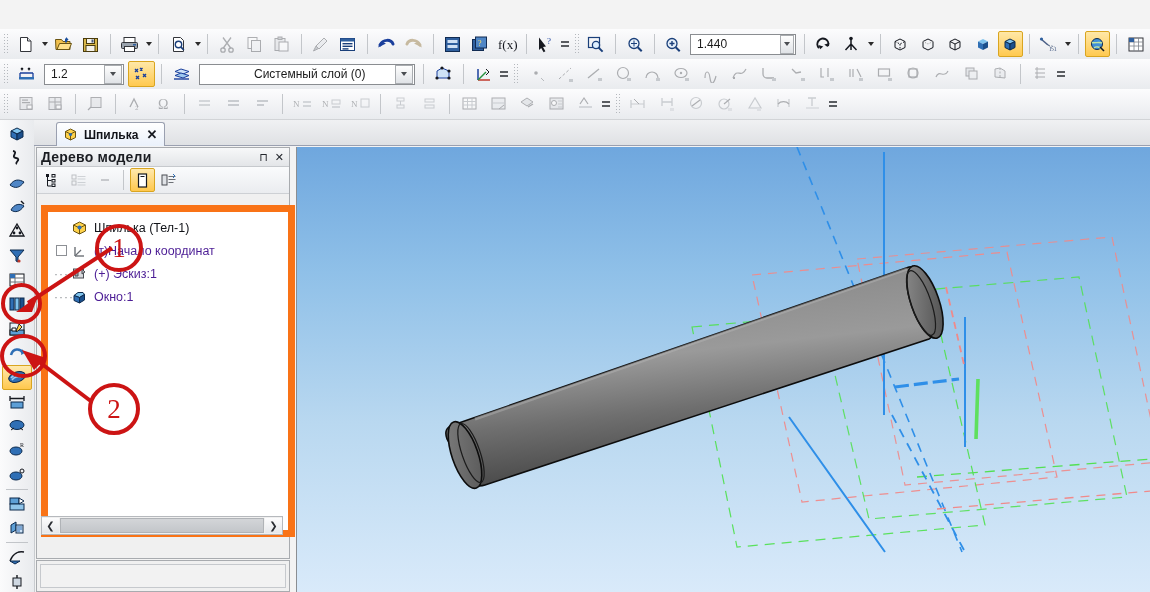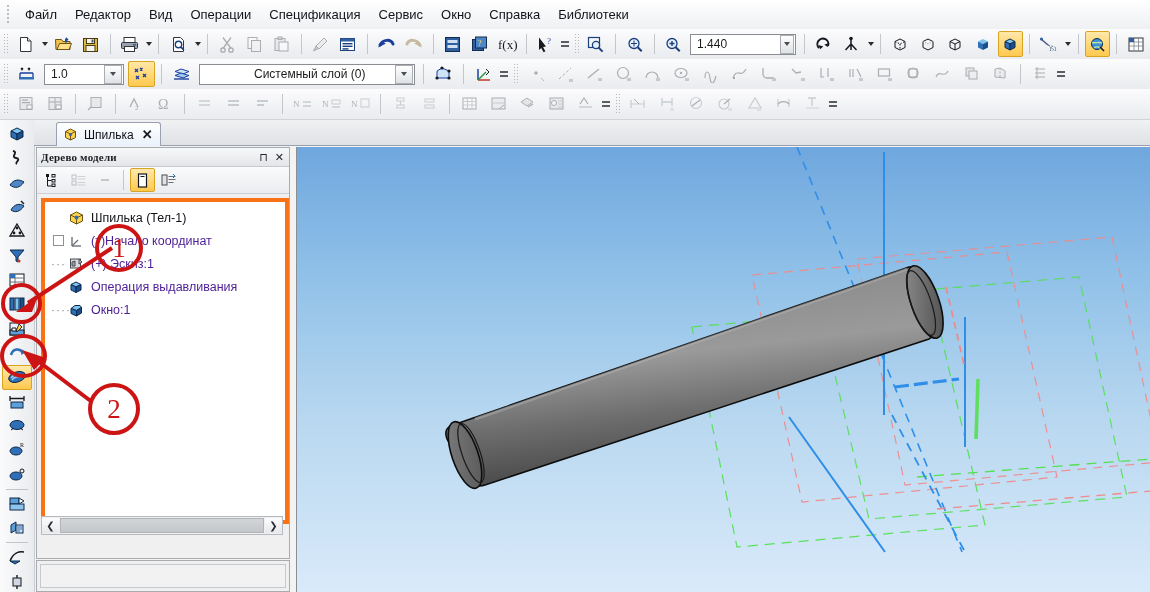--- a/index.html
+++ b/index.html
@@ -87,46 +87,46 @@
   .tabstrip{
     position:absolute;left:34px;top:120px;width:1116px;height:25px;
     background:linear-gradient(#f0f1f3,#dfe1e4);border-bottom:1px solid #9aa0b0;
   }
   .doctab{
     position:absolute;left:22px;top:2px;height:23px;
     background:linear-gradient(#ffffff,#eaf1fb);
     border:1px solid #9aa0b0;border-bottom:none;border-radius:3px 3px 0 0;
     display:flex;align-items:center;padding:0 7px 0 6px;
   }
-  .doctab .tabname{font-size:12px;font-weight:normal;color:#101218;margin:0 8px 0 5px;}
+  .doctab .tabname{font-size:12px;font-weight:bold;color:#101218;margin:0 8px 0 5px;}
   .tabclose{font-size:13px;font-weight:bold;color:#15181f;cursor:default;}
 
   
   .treepanel{
     position:absolute;left:36px;top:147px;width:252px;height:410px;
     background:#f0f0f0;border:1px solid #a8abaf;
   }
   .tp-head{
     height:18px;display:flex;align-items:center;
     background:linear-gradient(#f7f8f9,#e3e5e8);border-bottom:1px solid #c6c9cd;
     padding-left:4px;
   }
-  .tp-title{font-size:11px;font-weight:bold;color:#1b1d22;letter-spacing:.2px;font-family:Liberation Serif, serif;}
+  .tp-title{font-size:14px;font-weight:bold;color:#1b1d22;letter-spacing:.2px;}
   .tp-head .pinx{margin-left:auto;display:flex;gap:7px;padding-right:5px;font-size:11px;color:#23262c;}
   .tp-toolbar{
     height:26px;display:flex;align-items:center;gap:1px;padding-left:3px;
     background:linear-gradient(#fafbfc,#eaecef);border-bottom:1px solid #cdd0d4;
   }
   .tbtn{width:23px;height:22px;display:flex;align-items:center;justify-content:center;
     border:1px solid transparent;border-radius:2px;cursor:default;}
   .tbtn.on{background:linear-gradient(#ffe9ae,#ffc84d);border:1px solid #d9a520;}
   .tbtn.dis{opacity:.4;}
   .tree{
-    position:absolute;left:4px;top:50px;width:240px;height:314px;background:#fff;
-    border:4px solid #f97316;overflow:hidden;padding:4px 0 0 0;
+    position:absolute;left:4px;top:57px;width:240px;height:314px;background:#fff;
+    border:7px solid #f97316;overflow:hidden;padding:4px 0 0 0;
   }
   .tnode{display:flex;align-items:center;height:23px;padding-left:4px;white-space:nowrap;}
   .tnode .tx{font-size:12.5px;color:#4c1d95;}
   .tnode.root .tx{color:#111318;}
   .tn-ind{width:18px;height:23px;display:flex;align-items:center;justify-content:center;}
   .plusbox{width:9px;height:9px;border:1px solid #8d9095;background:#fff;}
   .ticon{width:19px;height:19px;margin-right:5px;display:flex;align-items:center;justify-content:center;}
   .dots{color:#8d9095;font-size:12px;letter-spacing:1px;width:14px;}
   .hscroll{
     position:absolute;left:4px;top:368px;width:240px;height:17px;
@@ -157,32 +157,20 @@
     color:#cc1414;font-size:27px;font-family:"Liberation Serif",serif;
     background:transparent;
   }
   .anno-ring{position:absolute;border:4px solid #cc1414;border-radius:50%;}
 </style>
 </head>
 <body>
 
 <div class="app">
 
-  <div class="menubar">
-    <div class="grip"></div>
-    <div class="menu-item">Файл</div>
-    <div class="menu-item">Редактор</div>
-    <div class="menu-item">Вид</div>
-    <div class="menu-item">Операции</div>
-    <div class="menu-item">Спецификация</div>
-    <div class="menu-item">Сервис</div>
-    <div class="menu-item">Окно</div>
-    <div class="menu-item">Справка</div>
-    <div class="menu-item">Библиотеки</div>
-  </div>
 
   <div class="tbrow tb1">
     <div class="dgrip"></div>
 
     <div class="btn">
       <svg class="ic" width="17" height="17" viewBox="0 0 17 17">
         <path d="M3.5 1.5h7l3.5 3.5v10.5h-10.5z" fill="#fff" stroke="#33353a" stroke-width="1"></path>
         <path d="M10.5 1.5v3.5h3.5" fill="#e2e4e7" stroke="#33353a" stroke-width="1"></path>
       </svg>
     </div>
@@ -443,21 +431,21 @@
 
     <div class="btn">
       <svg class="ic" width="19" height="18" viewBox="0 0 19 18">
         <path d="M4 3l2 2M4 5l2-2" stroke="#15181f" stroke-width="1.3"></path>
         <path d="M11 3l2 2M11 5l2-2" stroke="#15181f" stroke-width="1.3"></path>
         <path d="M3 8h13M3 8v5M16 8v5" stroke="#1a3f9c" stroke-width="1.3" fill="none"></path>
         <rect x="2" y="12" width="15" height="2.5" fill="#2f6fb5"></rect>
       </svg>
     </div>
     <div class="combo scalecombo">
-      <div class="val">1.0</div>
+      <div class="val">1.2</div>
       <div class="dd"></div>
     </div>
     <div class="btn on">
       <svg class="ic" width="19" height="18" viewBox="0 0 19 18">
         <path d="M3 4l3 3M3 7l3-3" stroke="#1a3f9c" stroke-width="1.4"></path>
         <path d="M8 3l2.5 2.5M8 5.5L10.5 3" stroke="#1a3f9c" stroke-width="1.4"></path>
         <path d="M4 11l3 3M4 14l3-3" stroke="#1a3f9c" stroke-width="1.4"></path>
         <path d="M11 9l3 3M11 12l3-3" stroke="#1a3f9c" stroke-width="1.4"></path>
       </svg>
     </div>
@@ -1011,31 +999,20 @@
         <div class="ticon">
           <svg class="ic" width="17" height="16" viewBox="0 0 17 16">
             <rect x="2.5" y="3" width="10" height="9" fill="#d8dade" stroke="#4a4d52"></rect>
             <path d="M4 10V6l3-1v5z" fill="#9aa0a7" stroke="#4a4d52"></path>
             <path d="M11 3l3 3-3 2z" fill="#b8bdc3" stroke="#4a4d52"></path>
           </svg>
         </div>
         <span class="tx">(+) Эскиз:1</span>
       </div>
 
-      <div class="tnode">
-        <div class="tn-ind"></div>
-        <div class="ticon">
-          <svg class="ic" width="17" height="16" viewBox="0 0 17 16">
-            <path d="M3 5.5l5-2.5 5 2.5-5 2.5z" fill="#7fc3ee" stroke="#0d2a4d"></path>
-            <path d="M3 5.5v5.5l5 2.5V8z" fill="#2f6fb5" stroke="#0d2a4d"></path>
-            <path d="M13 5.5V11l-5 2.5V8z" fill="#1b4f8c" stroke="#0d2a4d"></path>
-          </svg>
-        </div>
-        <span class="tx">Операция выдавливания</span>
-      </div>
 
       <div class="tnode">
         <div class="tn-ind">
             <span class="dots">····</span>
           </div>
         <div class="ticon">
           <svg class="ic" width="17" height="16" viewBox="0 0 17 16">
             <path d="M3 6.5l4-3h5l1.5 2-5 3z" fill="#7fc3ee" stroke="#0d2a4d"></path>
             <path d="M3 6.5v5l5.5 2.5V8.5z" fill="#2f6fb5" stroke="#0d2a4d"></path>
             <path d="M13.5 5.5V11l-5 3V8.5z" fill="#1b4f8c" stroke="#0d2a4d"></path>

